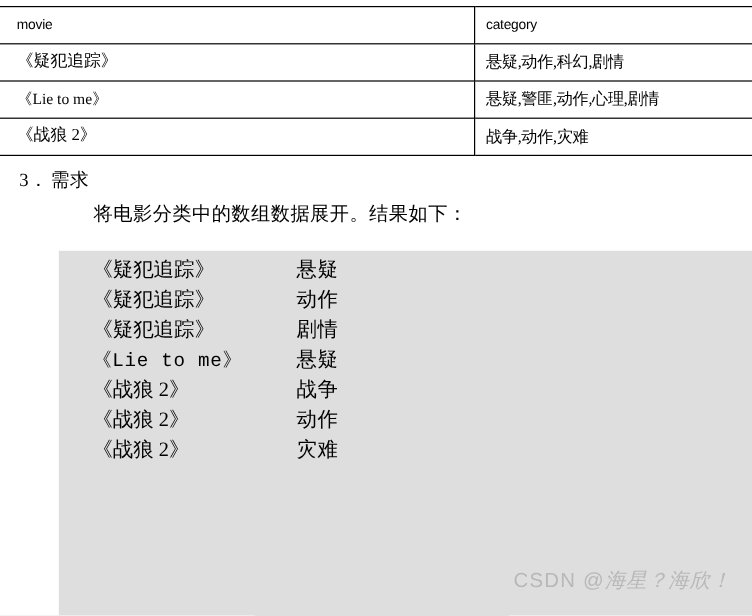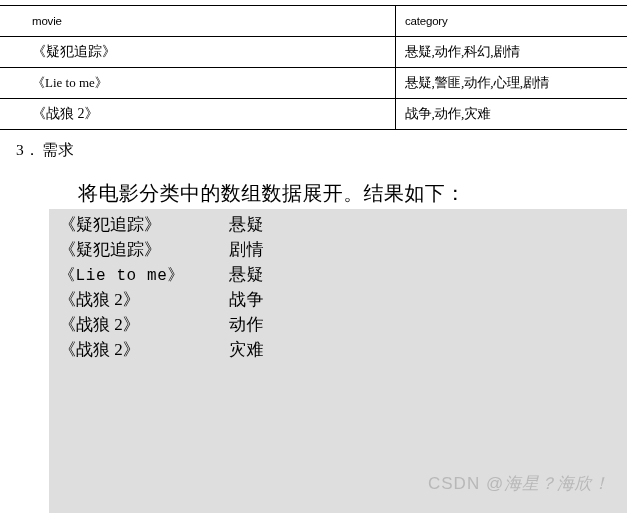--- a/index.html
+++ b/index.html
@@ -32,21 +32,21 @@
     vertical-align: middle;
   }
   .doc-table tr td.col-movie {
     width: 395px;
     border-right: 1.2px solid #000;
   }
   .doc-table tr td.col-category {
     width: 232px;
   }
   .cell-inner {
-    padding-left: 32px;
+    padding-left: 14px;
     height: 30px;
     line-height: 30px;
     white-space: nowrap;
     overflow: hidden;
   }
   .col-category .cell-inner {
     padding-left: 9px;
   }
   .hdr-text {
     font-family: "Liberation Sans", "DejaVu Sans", sans-serif;
@@ -78,22 +78,22 @@
     white-space: nowrap;
   }
   .section-heading .num {
     margin-right: 2px;
   }
 
   
   .req-paragraph {
     position: absolute;
     left: 78px;
-    top: 180px;
-    font-size: 20px;
+    top: 168px;
+    font-size: 16px;
     font-family: "Liberation Serif", "DejaVu Serif", serif;
     letter-spacing: 0.4px;
     white-space: nowrap;
   }
 
   
   .result-block {
     position: absolute;
     left: 49px;
     top: 209px;
@@ -101,21 +101,21 @@
     height: 304px;
     background: #dedede;
     padding-top: 3px;
     box-sizing: border-box;
     overflow: hidden;
   }
   .result-row {
     height: 25px;
     line-height: 25px;
     white-space: nowrap;
-    padding-left: 10px;
+    padding-left: 28px;
   }
   .result-title {
     display: inline-block;
     width: 170px;
     font-size: 17px;
     font-family: "Liberation Serif", "DejaVu Serif", serif;
   }
   .result-title.mono {
     font-family: "Liberation Mono", "DejaVu Sans Mono", monospace;
     font-size: 16px;
@@ -187,20 +187,23 @@
 
 <div class="section-heading"><span class="num">3．</span><span>需求</span></div>
 
 <div class="req-paragraph">将电影分类中的数组数据展开。结果如下：</div>
 
 <div class="result-block">
   <div class="result-row">
     <span class="result-title">《疑犯追踪》</span><span class="result-cat">悬疑</span>
   </div>
   <div class="result-row">
+    <span class="result-title">《疑犯追踪》</span><span class="result-cat">动作</span>
+  </div>
+  <div class="result-row">
     <span class="result-title">《疑犯追踪》</span><span class="result-cat">剧情</span>
   </div>
   <div class="result-row">
     <span class="result-title mono">《Lie to me》</span><span class="result-cat">悬疑</span>
   </div>
   <div class="result-row">
     <span class="result-title">《战狼 2》</span><span class="result-cat">战争</span>
   </div>
   <div class="result-row">
     <span class="result-title">《战狼 2》</span><span class="result-cat">动作</span>

